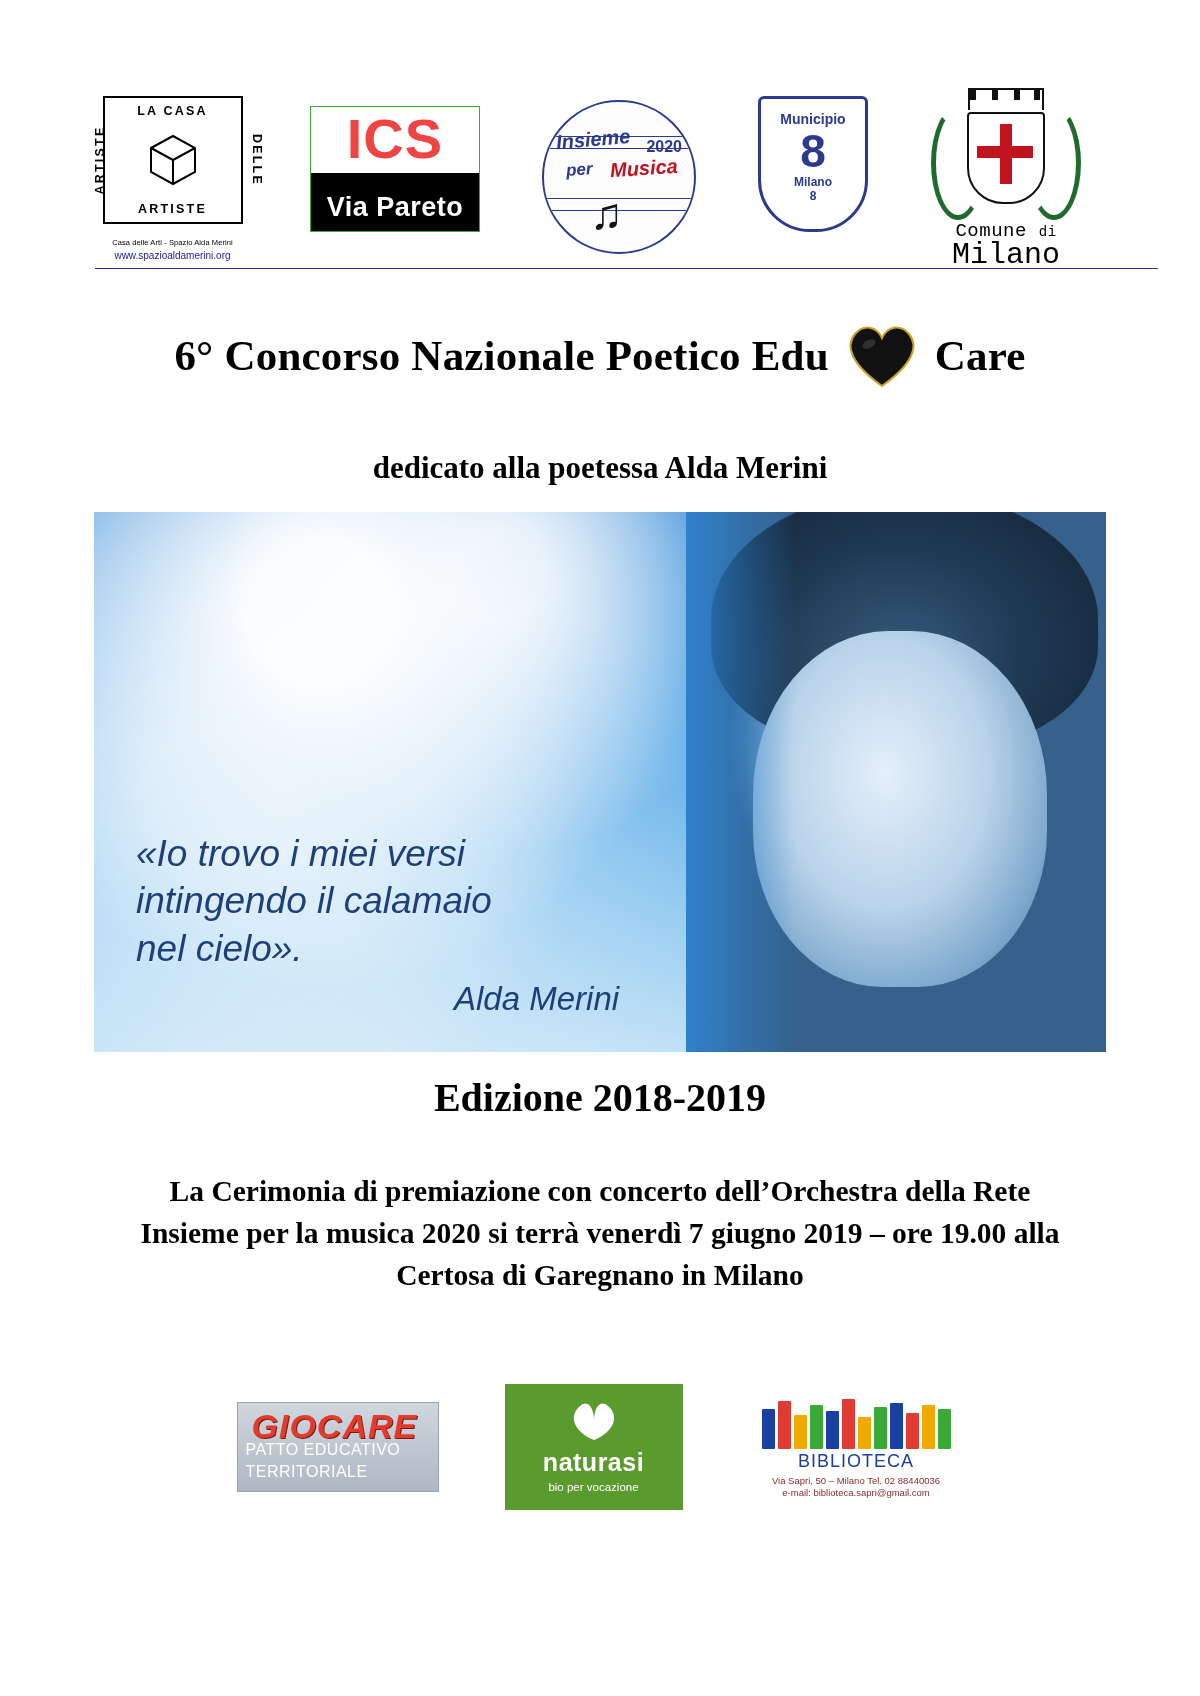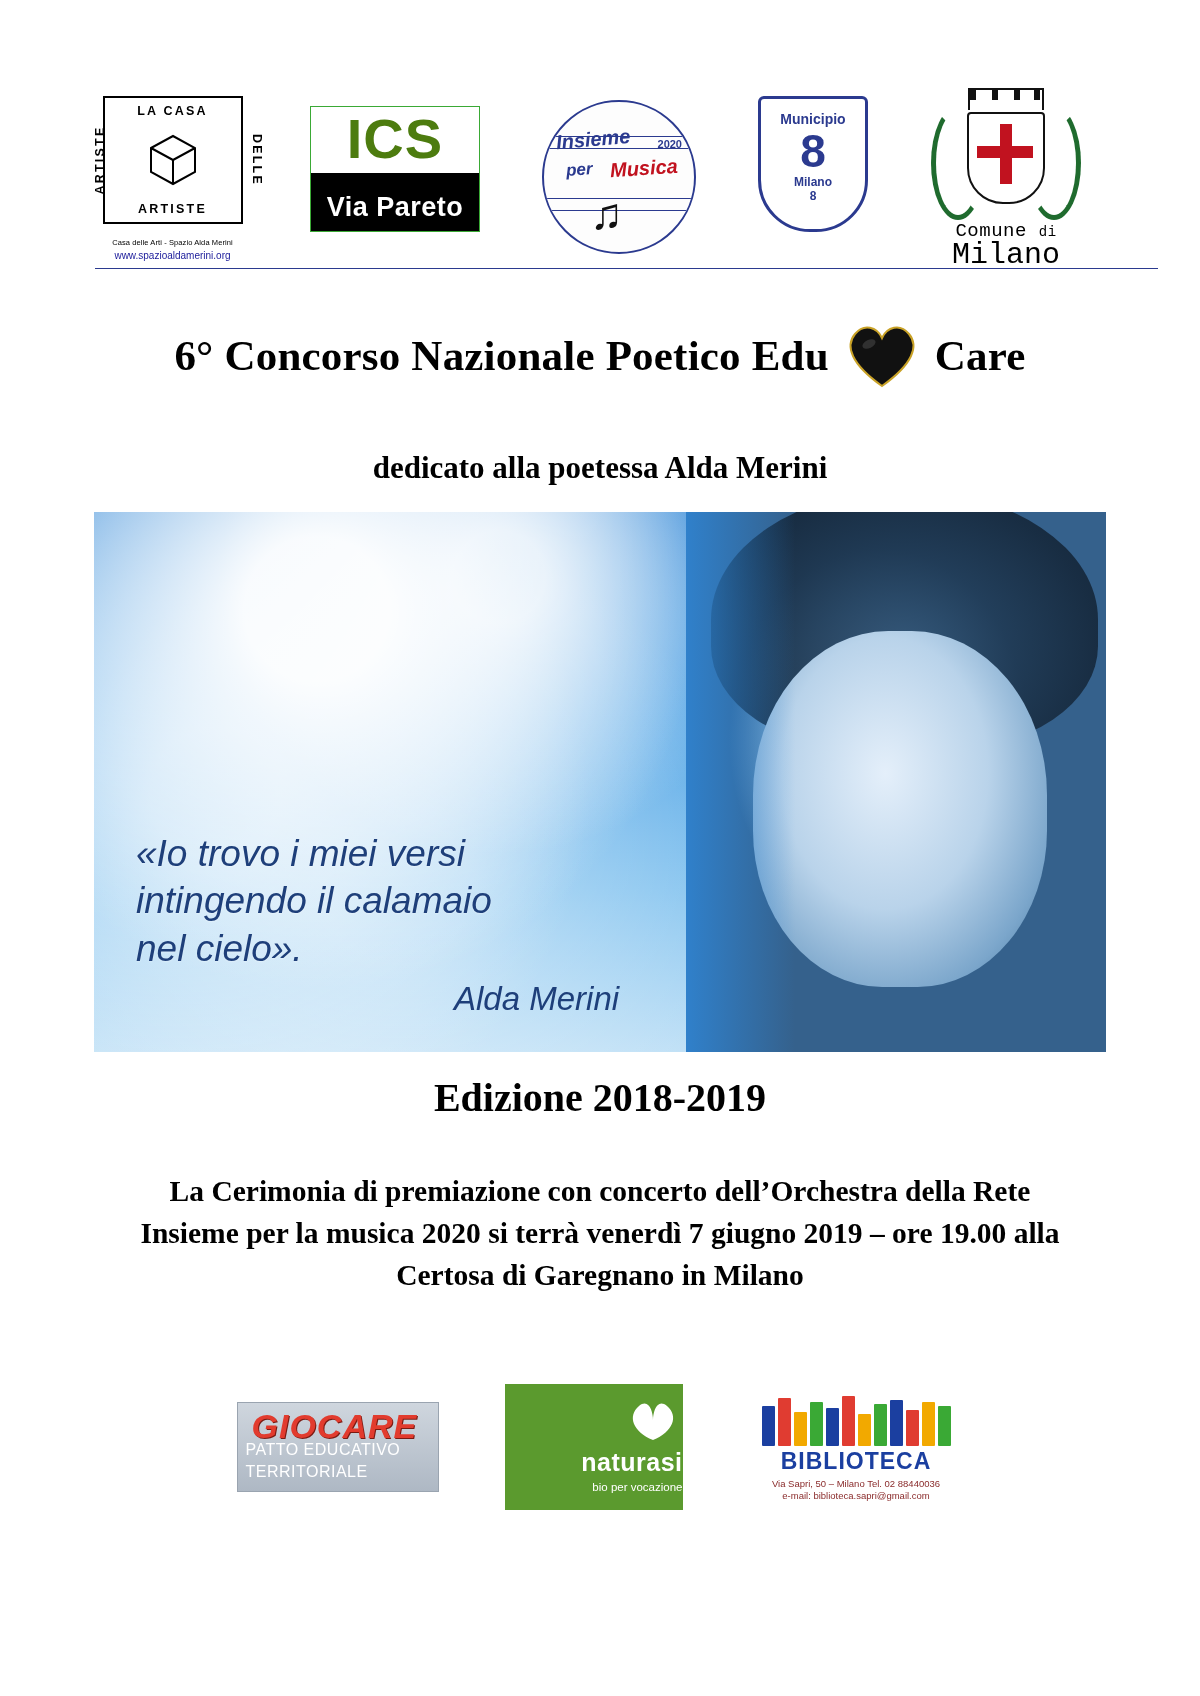--- a/index.html
+++ b/index.html
@@ -78,21 +78,21 @@
 
   
   .logo-ics {
     width: 170px;
     margin-left: 60px;
     margin-top: 24px;
     font-family: "Liberation Sans", sans-serif;
   }
   .logo-ics .top {
     background: #ffffff;
-    color: #4d7c0f;
+    color: #ef4444;
     font-size: 56px;
     font-weight: 700;
     line-height: 1;
     padding: 4px 0 6px 0;
     text-align: center;
     letter-spacing: 1px;
   }
   .logo-ics .bot {
     background: #000000;
     color: #ffffff;
@@ -131,21 +131,21 @@
     font-size: 17px; font-style: italic; font-weight: 700;
     color: #2b3a8f; transform: rotate(-4deg);
   }
   .logo-insieme .t3 {
     position: absolute; top: 55px; left: 66px;
     font-size: 20px; font-style: italic; font-weight: 700;
     color: #c1121f; transform: rotate(-4deg);
   }
   .logo-insieme .t4 {
     position: absolute; top: 36px; right: 12px;
-    font-size: 11px; font-weight: 700; color: #2b3a8f;
+    font-size: 16px; font-weight: 700; color: #2b3a8f;
   }
   .logo-insieme .note {
     position: absolute; bottom: 16px; left: 46px;
     font-size: 44px; color: #111; line-height: 1;
   }
 
   
   .logo-municipio {
     width: 115px;
     margin-left: 62px;
@@ -393,21 +393,21 @@
     transform: translate(-50%,-48%);
     width: 104px; height: 76px;
   }
 
   
   .f-natura {
     width: 178px; height: 126px;
     background: #5b9a2e;
     color: #fff;
     font-family: "Liberation Sans", sans-serif;
-    text-align: right;
+    text-align: center;
     position: relative;
   }
   .f-natura .leaf { margin-top: 12px; }
   .f-natura .n1 {
     font-size: 25px; font-weight: 700; letter-spacing: .5px; margin-top: 2px;
   }
   .f-natura .n2 { font-size: 11.5px; margin-top: 4px; }
 
   
   .f-biblio {
@@ -418,21 +418,21 @@
   }
   .f-biblio .books {
     height: 52px;
     display: flex; align-items: flex-end; gap: 3px;
     justify-content: center;
   }
   .f-biblio .books i {
     display: block; width: 13px; border-radius: 1px;
   }
   .f-biblio .bt {
-    font-size: 23px; font-weight: 700; letter-spacing: 1px; margin-top: 2px;
+    font-size: 18px; font-weight: 400; letter-spacing: 1px; margin-top: 2px;
   }
   .f-biblio .ba { font-size: 9.5px; color: #8a2b2b; margin-top: 3px; }
   .f-biblio .be { font-size: 9.5px; color: #8a2b2b; margin-top: 1px; }
 </style>
 </head>
 <body>
 
 <div class="logo-strip">
 
   <div class="logo-casa">

